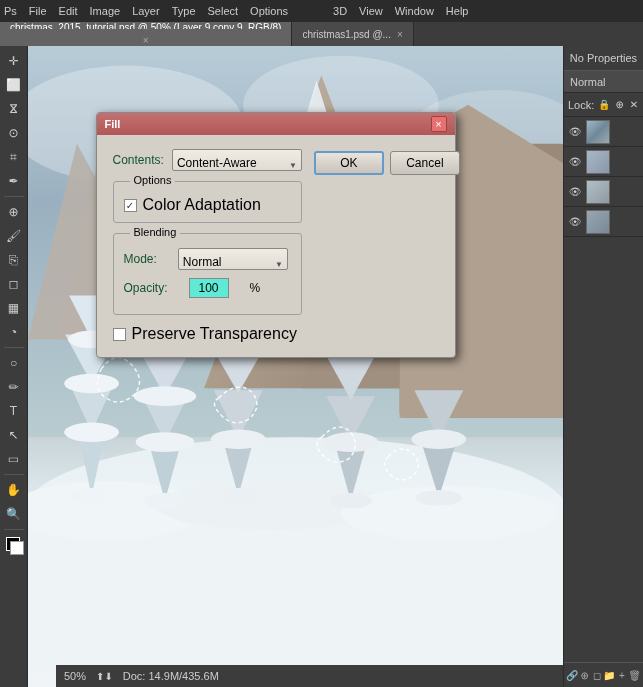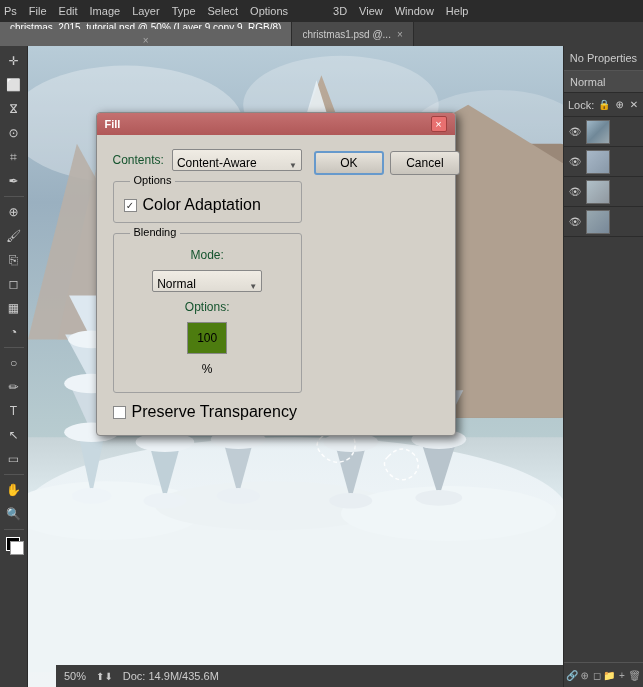--- a/index.html
+++ b/index.html
@@ -397,29 +397,28 @@
     }
     .checkbox-label {
       font-size: 16px;
       color: #000;
     }
 
     
     .blending-row {
       display: flex;
       align-items: center;
-      gap: 8px;
+      gap: 21px;
       margin-bottom: 8px;
-      flex-direction: column;
     }
     .opacity-input {
       width: 40px;
-      height: 32px;
+      height: 20px;
       border: 1px solid #888;
-      background: #4d7c0f;
+      background: #5eead4;
       font-size: 12px;
       text-align: center;
       color: #000;
     }
     .percent-label {
       font-size: 12px;
       color: #000;
     }
   </style>
 </head>
@@ -626,21 +625,21 @@
 
               <div class="blending-row">
                 <span class="form-label">Mode:</span>
                 <div class="form-select" style="min-width:110px;">
                   <span>Normal</span>
                   <span class="select-arrow">▼</span>
                 </div>
               </div>
 
               <div class="blending-row">
-                <span class="form-label">Options:</span>
+                <span class="form-label">Opacity:</span>
                 <input class="opacity-input" type="text" value="100" style="">
                 <span class="percent-label">%</span>
               </div>
             </div>
 
             <div class="checkbox-row">
               <div class="checkbox">
                 <span></span>
               </div>
               <span class="checkbox-label">Preserve Transparency</span>

